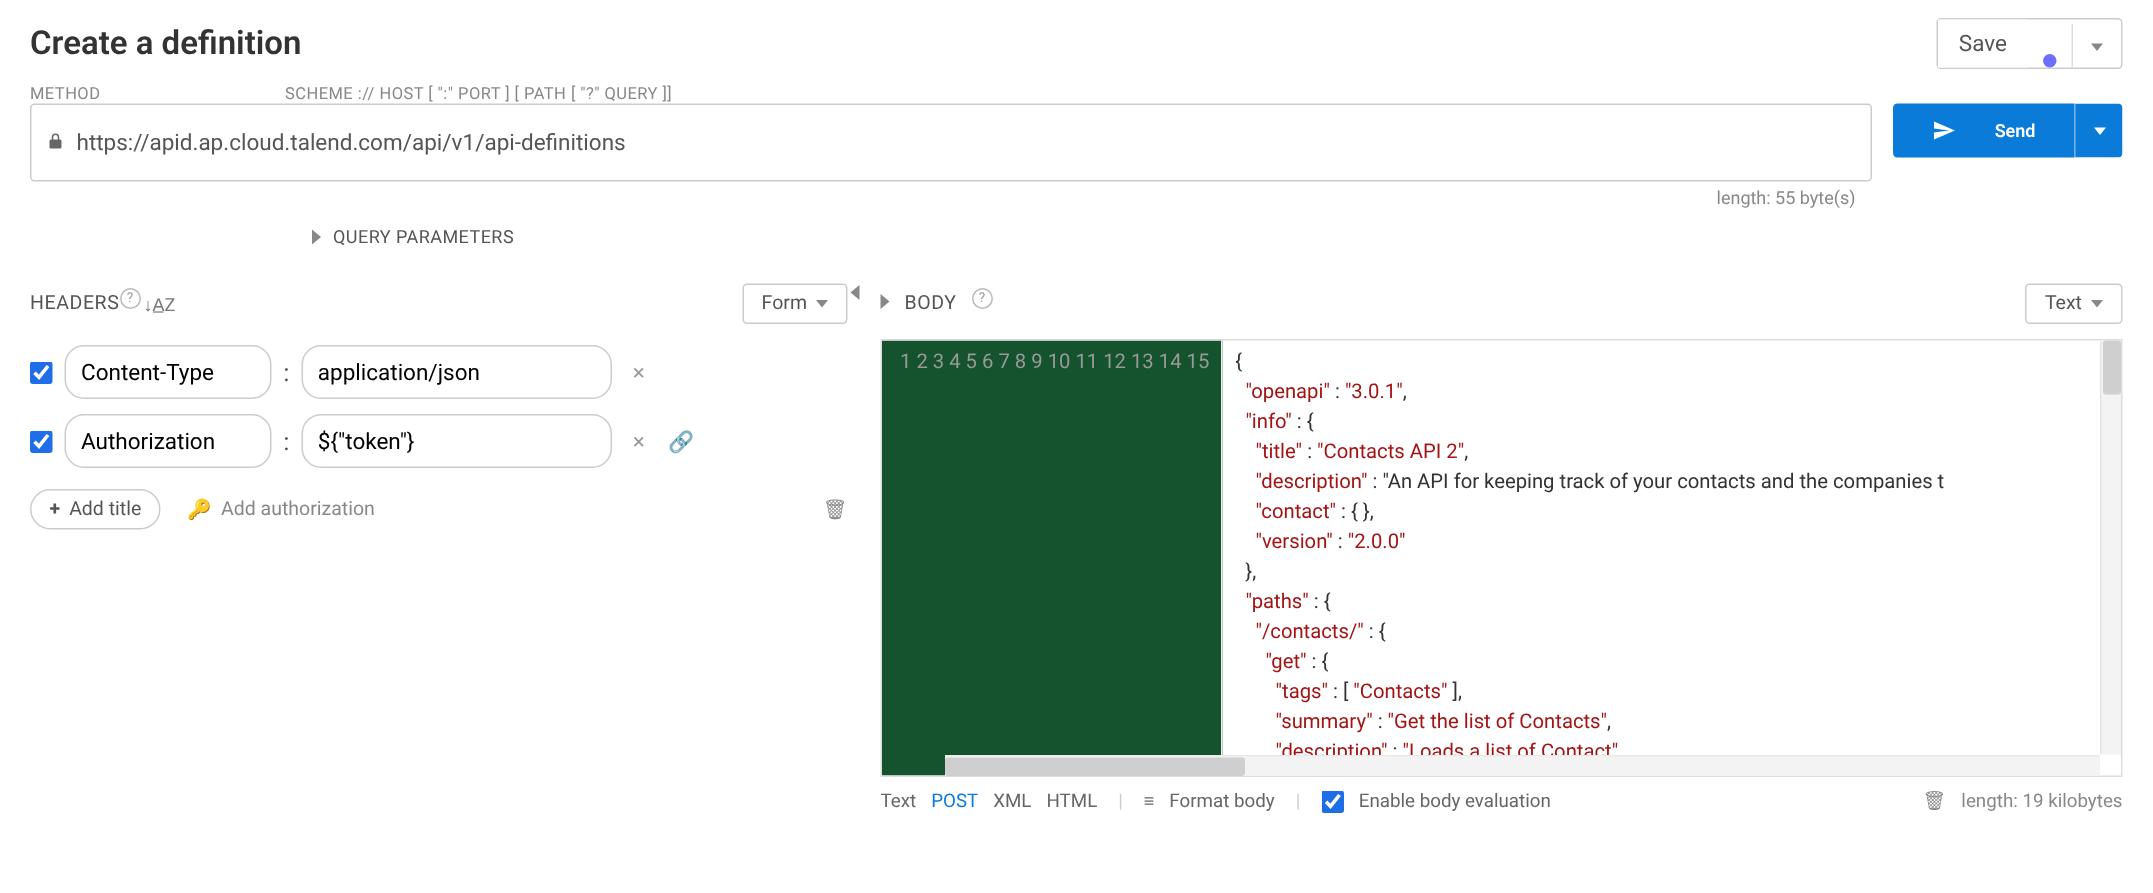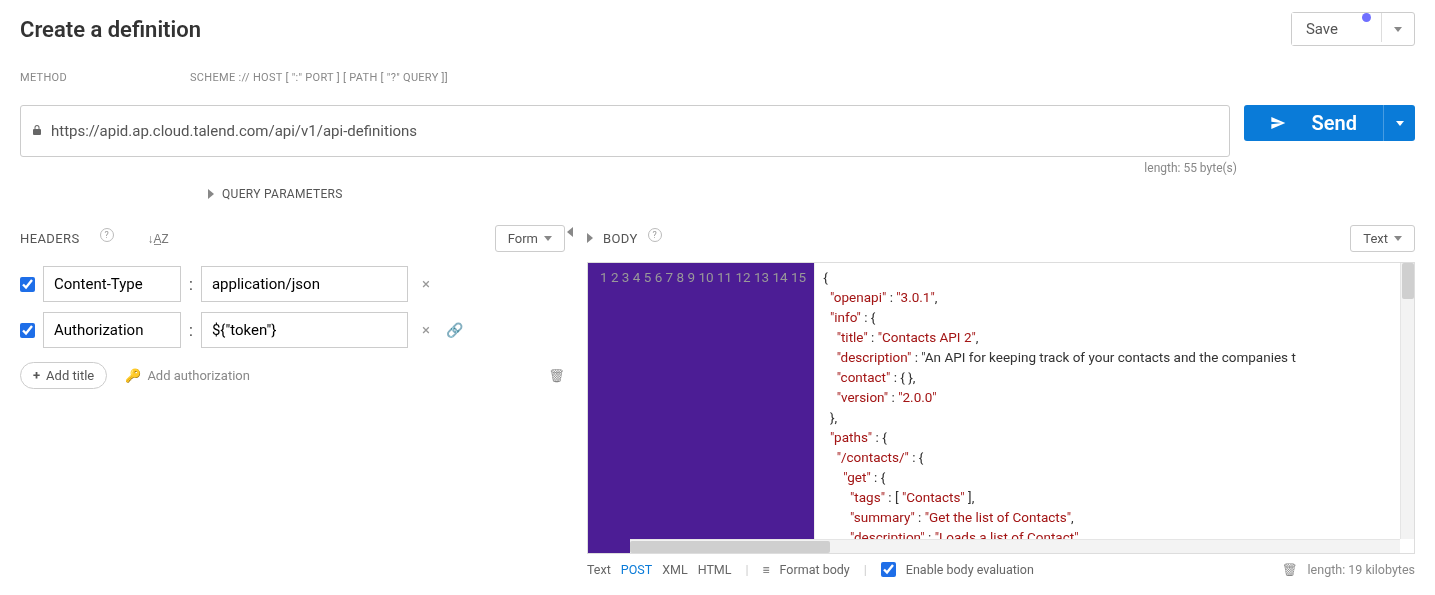--- a/index.html
+++ b/index.html
@@ -1,62 +1,62 @@
 <!DOCTYPE html>
 <html><head>
 <meta charset="utf-8">
 <style>
 *{box-sizing:border-box;margin:0;padding:0;font-family:-apple-system,BlinkMacSystemFont,"Segoe UI",Roboto,Arial,sans-serif}
 body{background:#fff;color:#333;font-size:13px;width:1435px;height:595px;overflow:hidden}
 .page{padding:12px 20px}
-.titlebar{display:flex;align-items:center;justify-content:space-between;margin-bottom:25px}
+.titlebar{display:flex;align-items:center;justify-content:space-between;margin-bottom:10px}
 .title{font-size:22px;font-weight:600;color:#333}
-.save-group{display:flex;align-items:flex-start;border:1px solid #ccc;border-radius:3px;background:#fff}
+.save-group{display:flex;align-items:flex-end;border:1px solid #ccc;border-radius:3px;background:#fff}
 .save-btn{padding:7px 14px;font-size:15px;color:#555;background:#fff;border:none;cursor:pointer}
 .dot{width:9px;height:9px;border-radius:50%;background:#6f6fff;margin:0 10px}
 .save-caret{padding:7px 12px;border-left:1px solid #ddd;color:#666;cursor:pointer}
-.labels-row{display:flex;gap:14px;margin-bottom:21px}
+.labels-row{display:flex;gap:14px;margin-bottom:0}
 .small-label{color:#888;font-size:11px;letter-spacing:.3px}
 .url-row{display:flex;gap:14px;align-items:stretch;margin-bottom:2px}
 .method-sel{display:flex;align-items:center;border:1px solid #ccc;border-radius:3px;background:#fafafa;height:36px;width:156px}
 .method-txt{flex:1;padding:0 12px;color:#444;font-size:15px}
 .method-caret{width:28px;text-align:center;border-left:1px solid #ccc;font-size:11px;color:#666;line-height:34px;background:#f3f3f3;cursor:pointer}
 .url-box{flex:1;display:flex;align-items:center;border:1px solid #ccc;border-radius:3px;padding:0 10px;height:52px;font-size:15px;color:#555}
 .url-box .lock{margin-right:8px;color:#666}
 .send-group{display:flex;height:36px}
-.send-btn{background:#0a7bd8;color:#fff;border:none;border-radius:3px 0 0 3px;font-size:20px;font-weight:600;padding:0 26px;display:flex;align-items:center;gap:26px;cursor:pointer}
+.send-btn{background:#0a7bd8;color:#fff;border:none;border-radius:3px 0 0 3px;font-size:12px;font-weight:600;padding:0 26px;display:flex;align-items:center;gap:26px;cursor:pointer}
 .send-caret{background:#0a7bd8;color:#fff;border:none;border-left:1px solid rgba(255,255,255,.25);border-radius:0 3px 3px 0;width:32px;cursor:pointer;display:flex;align-items:center;justify-content:center}
 .meta{text-align:right;color:#888;font-size:12px;margin-top:4px;margin-right:178px}
 .qp{display:flex;align-items:center;gap:8px;color:#555;font-size:12px;letter-spacing:.3px;margin:12px 0 24px 188px}
 .split{display:flex;gap:22px}
 .left{width:545px;position:relative}
 .right{flex:1}
-.panel-head{display:flex;align-items:center;gap:20px;margin-bottom:14px}
+.panel-head{display:flex;align-items:center;gap:0;margin-bottom:14px}
 .panel-title{font-size:13px;letter-spacing:.4px;color:#555}
 .help{width:14px;height:14px;border:1px solid #bbb;border-radius:50%;font-size:9px;color:#999;display:inline-flex;align-items:center;justify-content:center;position:relative;top:-4px}
-.sort{color:#777;font-size:12px;margin-left:14px}
+.sort{color:#777;font-size:12px;margin-left:2px}
 .form-toggle{margin-left:auto;border:1px solid #ccc;border-radius:3px;padding:5px 12px;font-size:13px;color:#555;cursor:pointer;display:flex;align-items:center;gap:6px}
 .collapse-l{position:absolute;right:-8px;top:0;color:#888;font-size:13px;cursor:pointer}
 .hdr-row{display:flex;align-items:center;gap:8px;margin-bottom:10px}
 .chk{width:15px;height:15px;accent-color:#1e6ee8}
-.hdr-input{border:1px solid #ccc;border-radius:0;height:36px;padding:0 10px;font-size:15px;background:#fff}
+.hdr-input{border:1px solid #ccc;border-radius:13px;height:36px;padding:0 10px;font-size:15px;background:#fff}
 .hdr-key{width:138px}
 .colon{color:#444;font-size:16px}
 .hdr-val{width:207px}
 .row-x{color:#999;font-size:15px;cursor:pointer;margin-left:6px}
 .row-link{color:#999;font-size:14px;margin-left:8px}
 .actions{display:flex;align-items:center;gap:18px;margin-top:14px}
 .add-hdr{border:1px solid #ccc;border-radius:16px;padding:5px 12px;font-size:13px;color:#555;cursor:pointer;display:flex;align-items:center;gap:6px;background:#fff}
 .add-auth{color:#888;font-size:13px;display:flex;align-items:center;gap:6px;cursor:pointer}
 .trash{margin-left:auto;color:#888;cursor:pointer}
 .body-head{display:flex;align-items:center;gap:10px;margin-bottom:10px}
 .expand-r{color:#888;font-size:13px;cursor:pointer}
 .text-toggle{margin-left:auto;border:1px solid #ccc;border-radius:3px;padding:5px 12px;font-size:13px;color:#555;cursor:pointer;display:flex;align-items:center;gap:6px}
 .editor{border:1px solid #ddd;height:292px;display:flex;font-family:Consolas,Monaco,monospace;font-size:13.5px;line-height:20px;overflow:hidden;position:relative}
-.gutter{background:#4c1d95;color:#999;text-align:right;padding:4px 8px 4px 12px;border-right:1px solid #eee;user-select:none}
+.gutter{background:#14532d;color:#999;text-align:right;padding:4px 8px 4px 12px;border-right:1px solid #eee;user-select:none}
 .code{flex:1;padding:4px 8px;white-space:pre;overflow:auto;color:#333}
 .k{color:#a31515}
 .hscroll{position:absolute;bottom:0;left:42px;right:14px;height:14px;background:#f3f3f3;border-top:1px solid #e5e5e5}
 .hscroll-thumb{position:absolute;left:0;top:1px;height:12px;width:200px;background:#cfcfcf;border-radius:2px}
 .vscroll{position:absolute;right:0;top:0;bottom:14px;width:14px;background:#f3f3f3;border-left:1px solid #e5e5e5}
 .vscroll-thumb{position:absolute;top:0;left:1px;width:12px;height:36px;background:#cfcfcf;border-radius:2px}
 .body-foot{display:flex;align-items:center;gap:10px;color:#666;font-size:12.5px;margin-top:6px}
 .bf-item{cursor:pointer}
 .bf-active{color:#0a7bd8}
 .bf-sep{color:#ccc;margin:0 4px}

